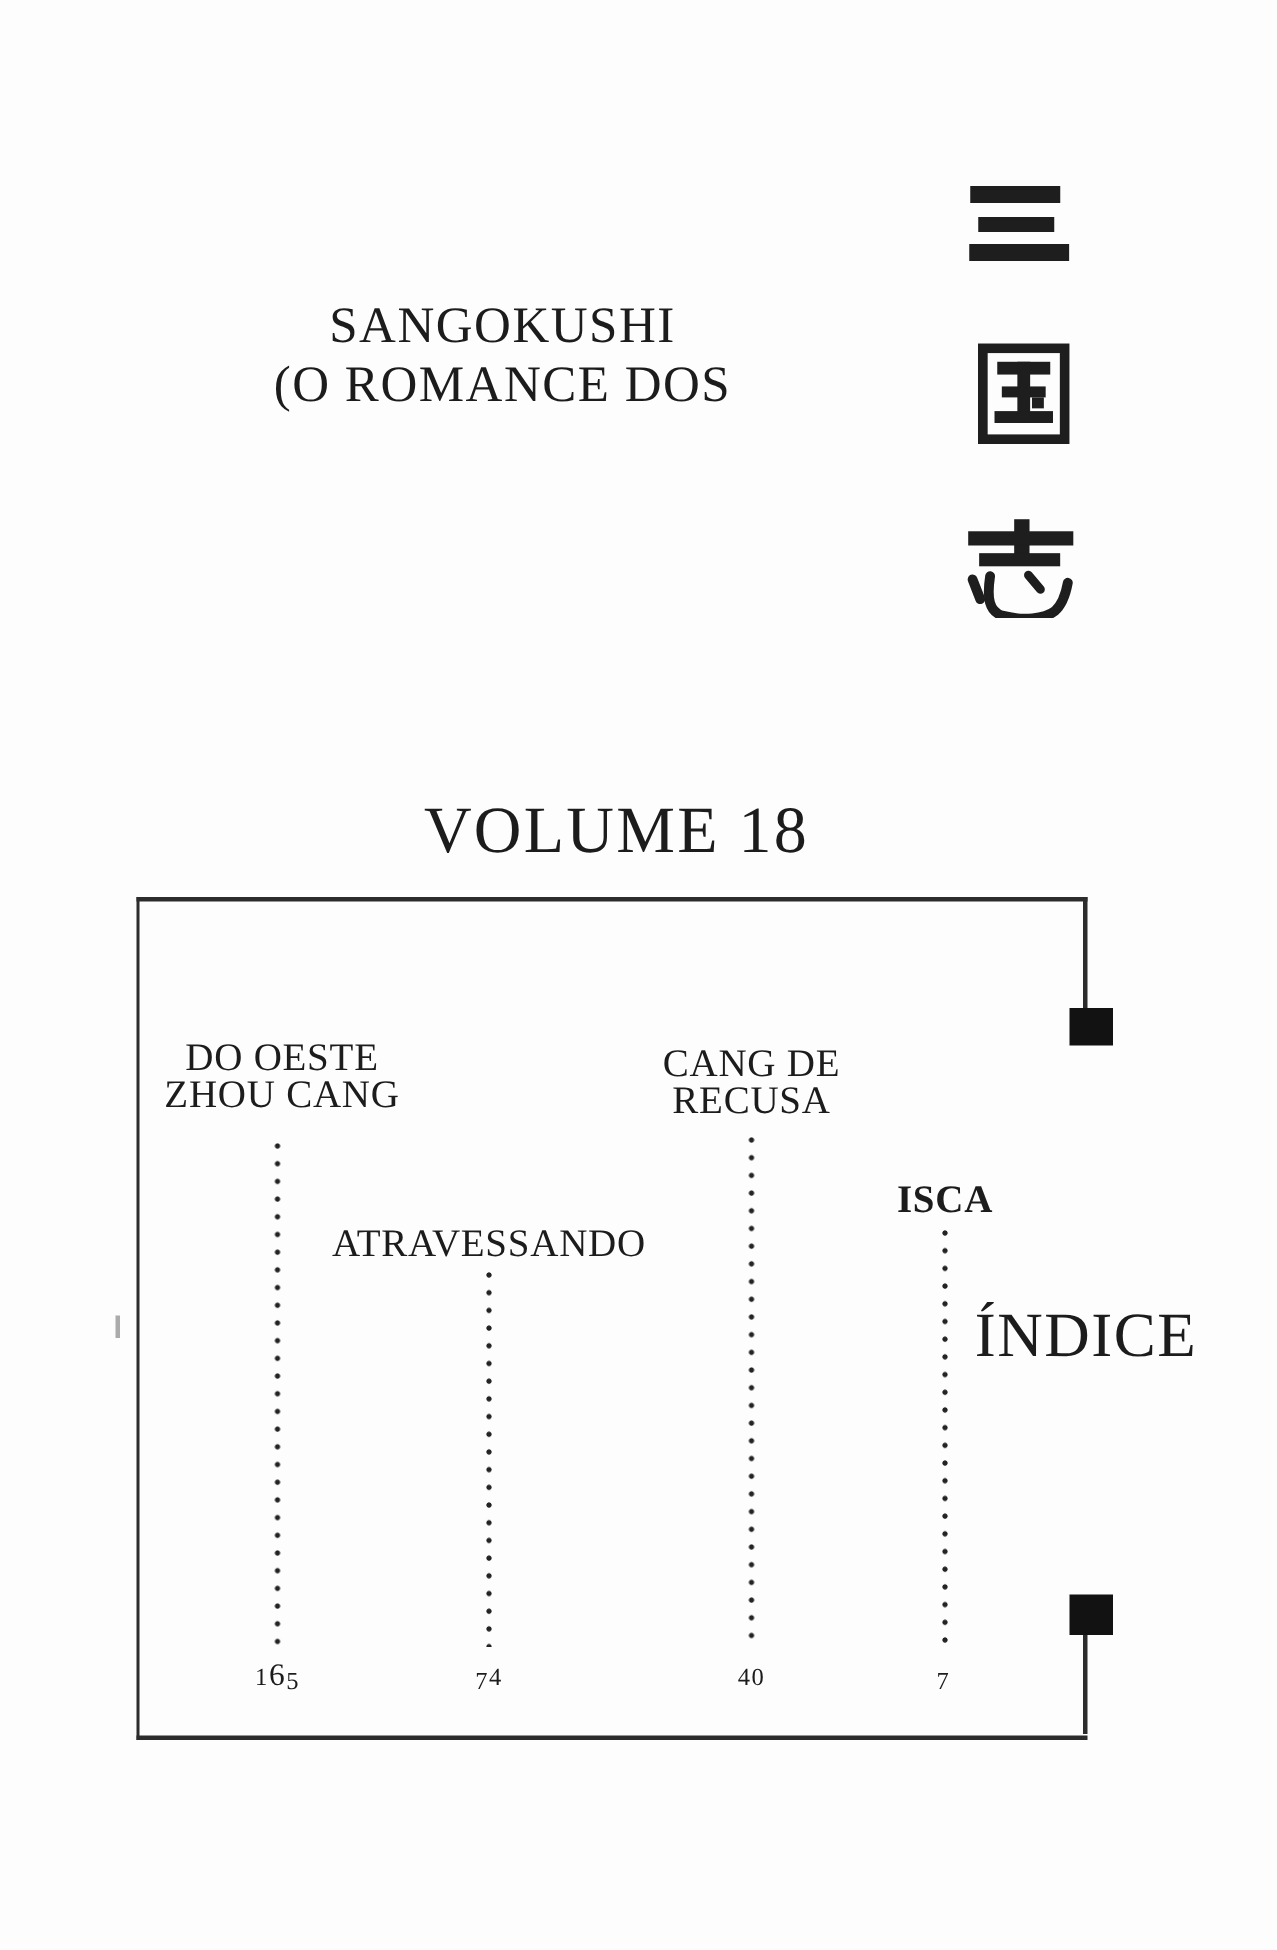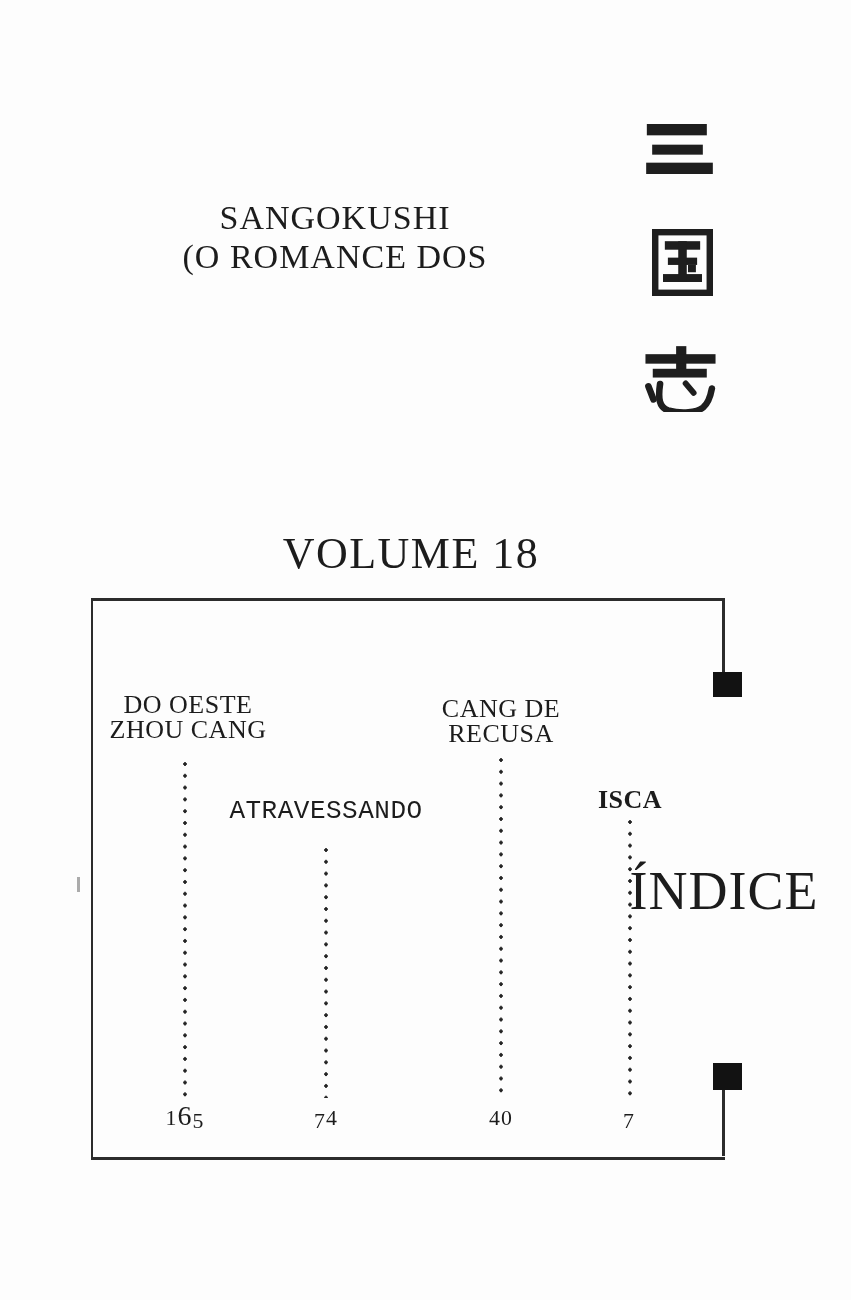--- a/index.html
+++ b/index.html
@@ -47,41 +47,41 @@
   .rseg { width: 3px; background: #2c2c2c; left: 722px; }
   .rseg-top { top: 598px; height: 76px; }
   .rseg-bot { top: 1089px; height: 67px; }
   .sq { width: 29px; background: #121212; left: 713px; }
   .sq-top { top: 672px; height: 25px; }
   .sq-bot { top: 1063px; height: 27px; }
 
   .index-heading {
     left: 614px; top: 870px; width: 220px;
     text-align: center;
-    font-size: 54px; line-height: 42px;
+    font-size: 42px; line-height: 42px;
     letter-spacing: 1px;
     white-space: nowrap;
   }
 
   
   .ch-title {
     width: 210px; text-align: center;
     font-size: 26px; line-height: 25px;
     letter-spacing: 0.5px;
     white-space: nowrap;
   }
   .dots {
     width: 4px;
     background-image: radial-gradient(circle at 2px 2px, #232323 1.5px, rgba(0,0,0,0) 2px);
     background-size: 4px 11.8px;
     background-repeat: repeat-y;
   }
   .pagenum {
     width: 200px; text-align: center;
-    font-size: 28px; line-height: 32px;
+    font-size: 21px; line-height: 32px;
     letter-spacing: 1px;
   }
   .dig { display: inline-block; }
   .dig-x   { font-size: 0.78em; }           
   .dig-desc{ font-size: 0.78em; transform: translateY(3px); } 
   .dig-asc { font-size: 1em; }              
 
   
   .tick { left: 77px; top: 877px; width: 3px; height: 15px; background: #ababab; }
 </style>
@@ -142,21 +142,21 @@
 
 <div class="abs index-heading">ÍNDICE</div>
 
 <div id="chapters-root">
     <div class="abs ch-title" style="left: 83px; top: 692px;">
       <div>DO OESTE</div>
       <div>ZHOU CANG</div>
     </div>
     <div class="abs dots" style="left: 183px; top: 762px; height: 336px;"></div>
     <div class="abs pagenum" style="left: 85px; top: 1100px;"><span class="dig dig-x">1</span><span class="dig dig-asc">6</span><span class="dig dig-desc">5</span></div>
-    <div class="abs ch-title" style="left: 221px; top: 799px; font-family: Liberation Mono, monospace;">
+    <div class="abs ch-title" style="left: 221px; top: 816px;">
       <div>ATRAVESSANDO</div>
     </div>
     <div class="abs dots" style="left: 324px; top: 848px; height: 250px;"></div>
     <div class="abs pagenum" style="left: 226px; top: 1100px;"><span class="dig dig-desc">7</span><span class="dig dig-x">4</span></div>
     <div class="abs ch-title" style="left: 396px; top: 696px;">
       <div>CANG DE</div>
       <div>RECUSA</div>
     </div>
     <div class="abs dots" style="left: 499px; top: 758px; height: 340px;"></div>
     <div class="abs pagenum" style="left: 401px; top: 1100px;"><span class="dig dig-x">4</span><span class="dig dig-x">0</span></div>

